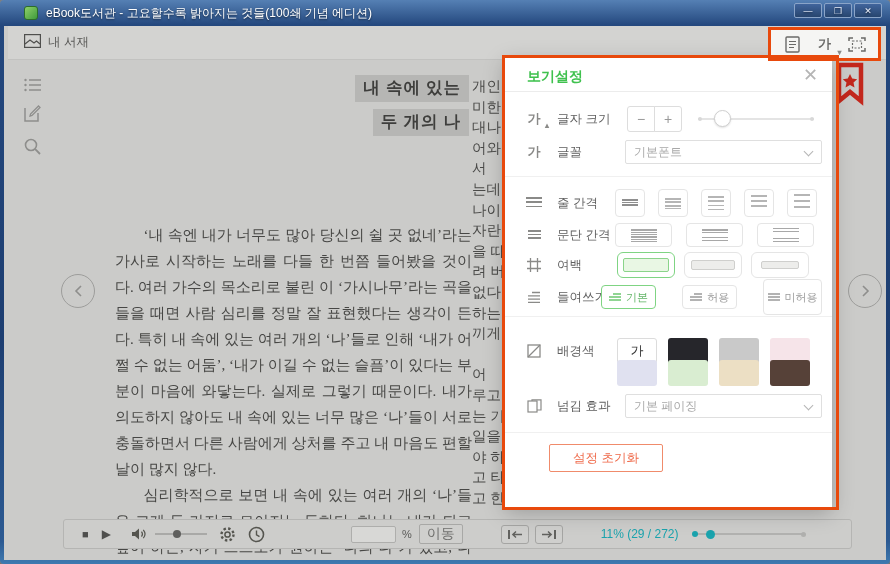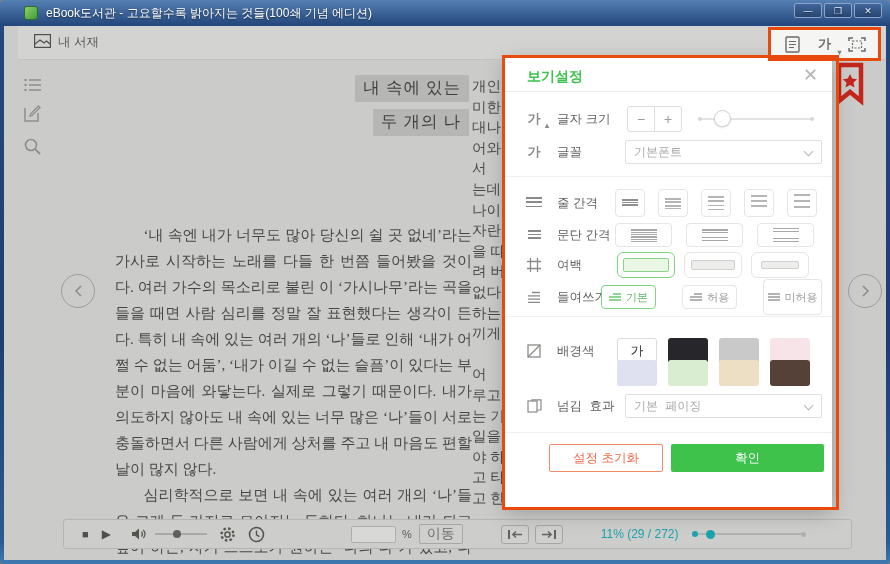--- a/index.html
+++ b/index.html
@@ -13,38 +13,38 @@
     color:#fff; font-size:12px; padding-left:24px; text-shadow:0 1px 2px rgba(0,0,0,.6); }
   .appicon { width:14px; height:14px; border-radius:3px; margin-right:8px;
     background:linear-gradient(135deg,#8fd06a,#3f9b3c); border:1px solid #2c6d2a; flex:0 0 auto; }
   .wctrls { position:absolute; right:8px; top:3px; display:flex; gap:2px; }
   .wbtn { width:28px; height:15px; display:flex; align-items:center; justify-content:center;
     font-size:9px; color:#e8eefa; border:1px solid #8aa4c8; border-radius:2px;
     background:linear-gradient(#41659c,#27456f); cursor:default; }
 
   
   .client { position:absolute; left:4px; right:4px; top:26px; bottom:4px; background:#cbcbc9; overflow:hidden; }
-  .appbar { position:absolute; left:14px; right:0; top:0; height:34px; background:#d3d3d1;
+  .appbar { position:absolute; left:4px; right:0; top:0; height:34px; background:#d3d3d1;
     border-bottom:1px solid #c2c2c0; display:flex; align-items:center; padding-left:16px; }
   .library { display:flex; align-items:center; gap:7px; color:#5a5a58; font-size:12.5px; cursor:pointer; }
 
   
   .anno { position:absolute; border:3px solid #e8490c; z-index:60; pointer-events:none; }
   .anno-icons { left:764px; top:1px; width:113px; height:34px; background:#f5f5f3;
     display:flex; align-items:center; justify-content:space-evenly; pointer-events:auto; }
   .tico { display:flex; align-items:center; justify-content:center; width:22px; height:22px; color:#6a6a68; cursor:pointer; }
   .fontico { font-size:13px; font-weight:bold; color:#6a6a68; position:relative; }
   .fontico i { position:absolute; right:-6px; bottom:-2px; font-style:normal; font-size:8px; color:#8a8a88; }
 
   
   .sideico { position:absolute; left:20px; width:18px; height:18px; color:#8e8e8c; cursor:pointer; }
 
   
   .chtitle { position:absolute; left:250px; top:49px; width:215px; text-align:right;
-    font-family:"Liberation Serif", serif; }
+    font-family:"Liberation Serif", serif;font-weight:bold; }
   .chtitle span { display:inline-block; background:#b6b6b4; color:#3e3e3c; font-size:16.5px;
     padding:2px 8px 3px; margin-bottom:7px; letter-spacing:1px; }
 
   
   .bodytext { position:absolute; left:111px; top:196px; width:357px;
     font-family:"Liberation Serif", serif; font-size:15px; line-height:26px; color:#474745;
     text-align:justify; }
   .bodytext p { text-indent:1.9em; }
 
   .frag { position:absolute; left:468px; top:50px; width:31px; overflow:hidden;
@@ -454,40 +454,39 @@
       </div>
       <div class="prow" style="top:302px; height:26px;">
         <span class="p-ctrl" style="left:112px">
           <span class="swatch" style="background-color: rgb(224, 225, 240);"></span>
           <span class="swatch" style="background-color: rgb(217, 237, 209);"></span>
           <span class="swatch" style="background-color: rgb(236, 223, 196);"></span>
           <span class="swatch" style="background-color: rgb(86, 65, 56);"></span>
         </span>
       </div>
 
-      <div class="prow" style="top:336px; height:24px;font-family:Liberation Mono, monospace;">
+      <div class="prow" style="top:336px; height:24px;">
         <span class="p-icon">
           <svg width="15" height="14" viewBox="0 0 15 14">
               <rect x="1" y="2" width="9" height="11" fill="none" stroke="#8a8a88" stroke-width="1.2"></rect>
               <path d="M5 2V.8h9V11h-4" fill="none" stroke="#8a8a88" stroke-width="1.2"></path>
             </svg>
           </span>
         <span class="p-label">넘김 효과</span>
         <span class="p-ctrl" style="left:120px">
           <span class="pselect">
             <span>기본 페이징</span>
             <span class="chev"></span>
           </span>
         </span>
       </div>
 
       <div class="pdivider" style="top:374px"></div>
 
       <div class="prow" style="top:386px; height:28px;">
         <span class="resetbtn">설정 초기화</span>
-        <span class="okbtn">확인</span>
       </div>
     </div>
 
     <div class="anno anno-panel"></div>
 
   </div>
 </div>
 
 </body></html>

